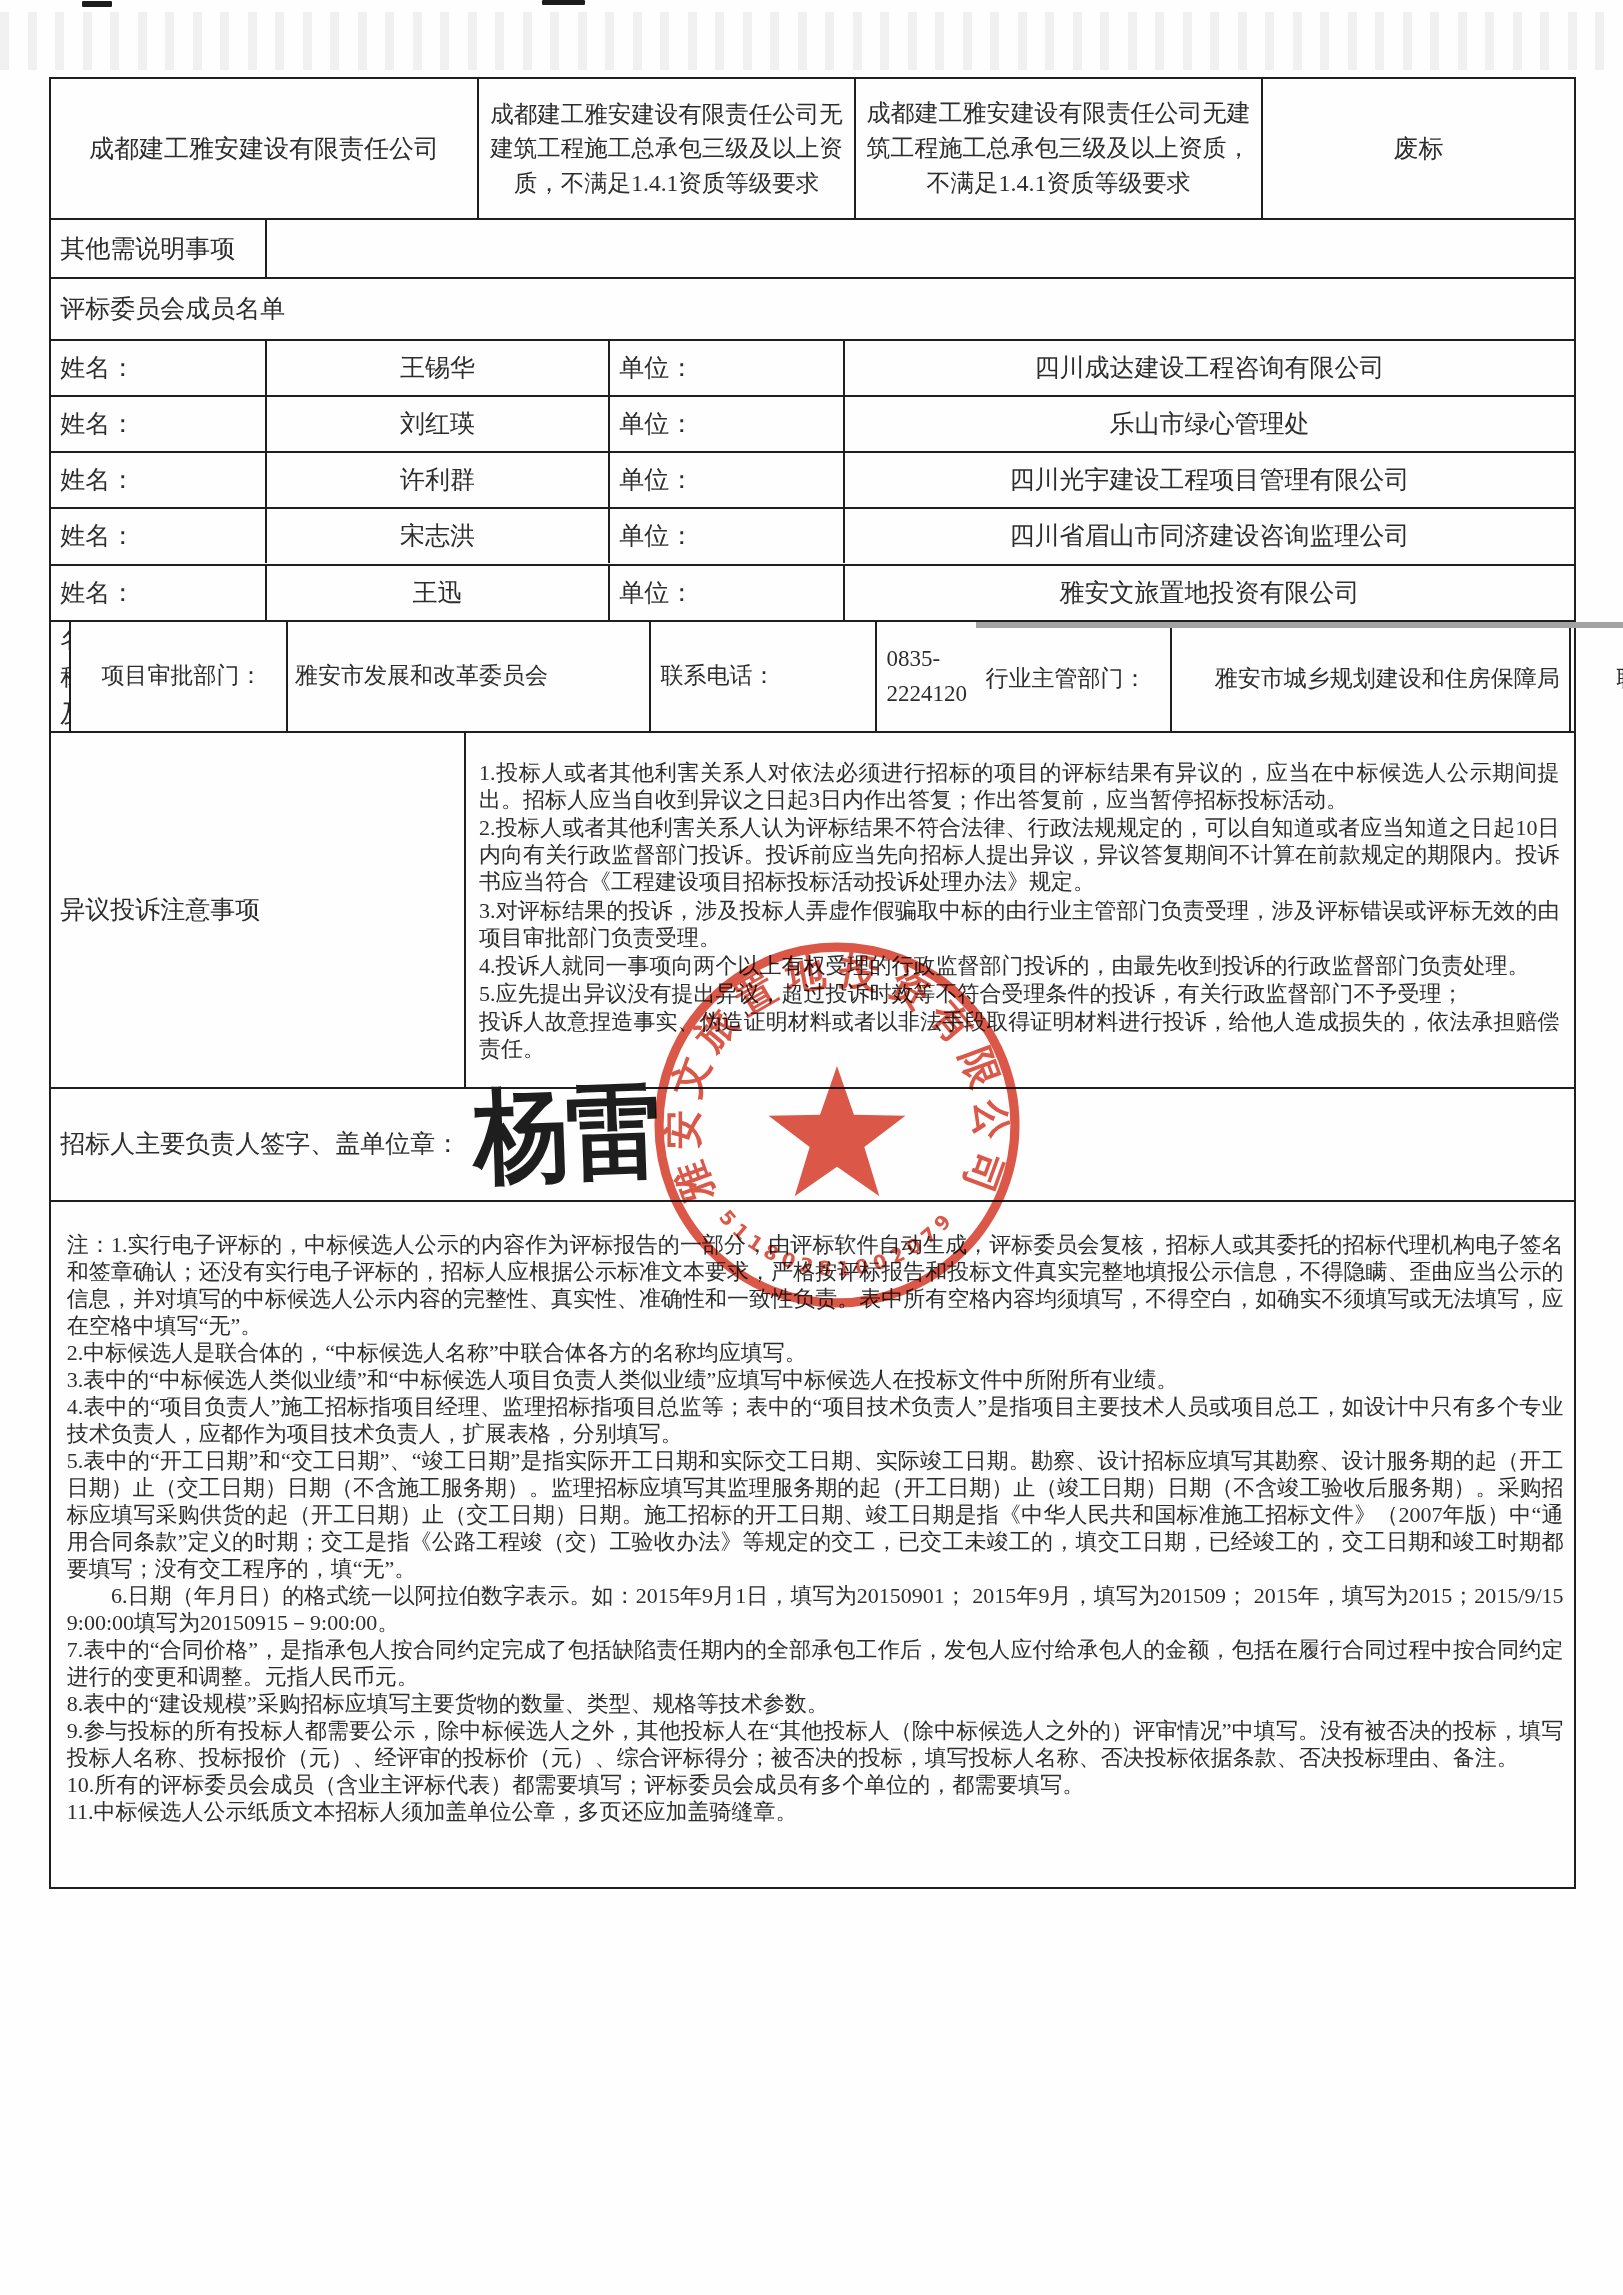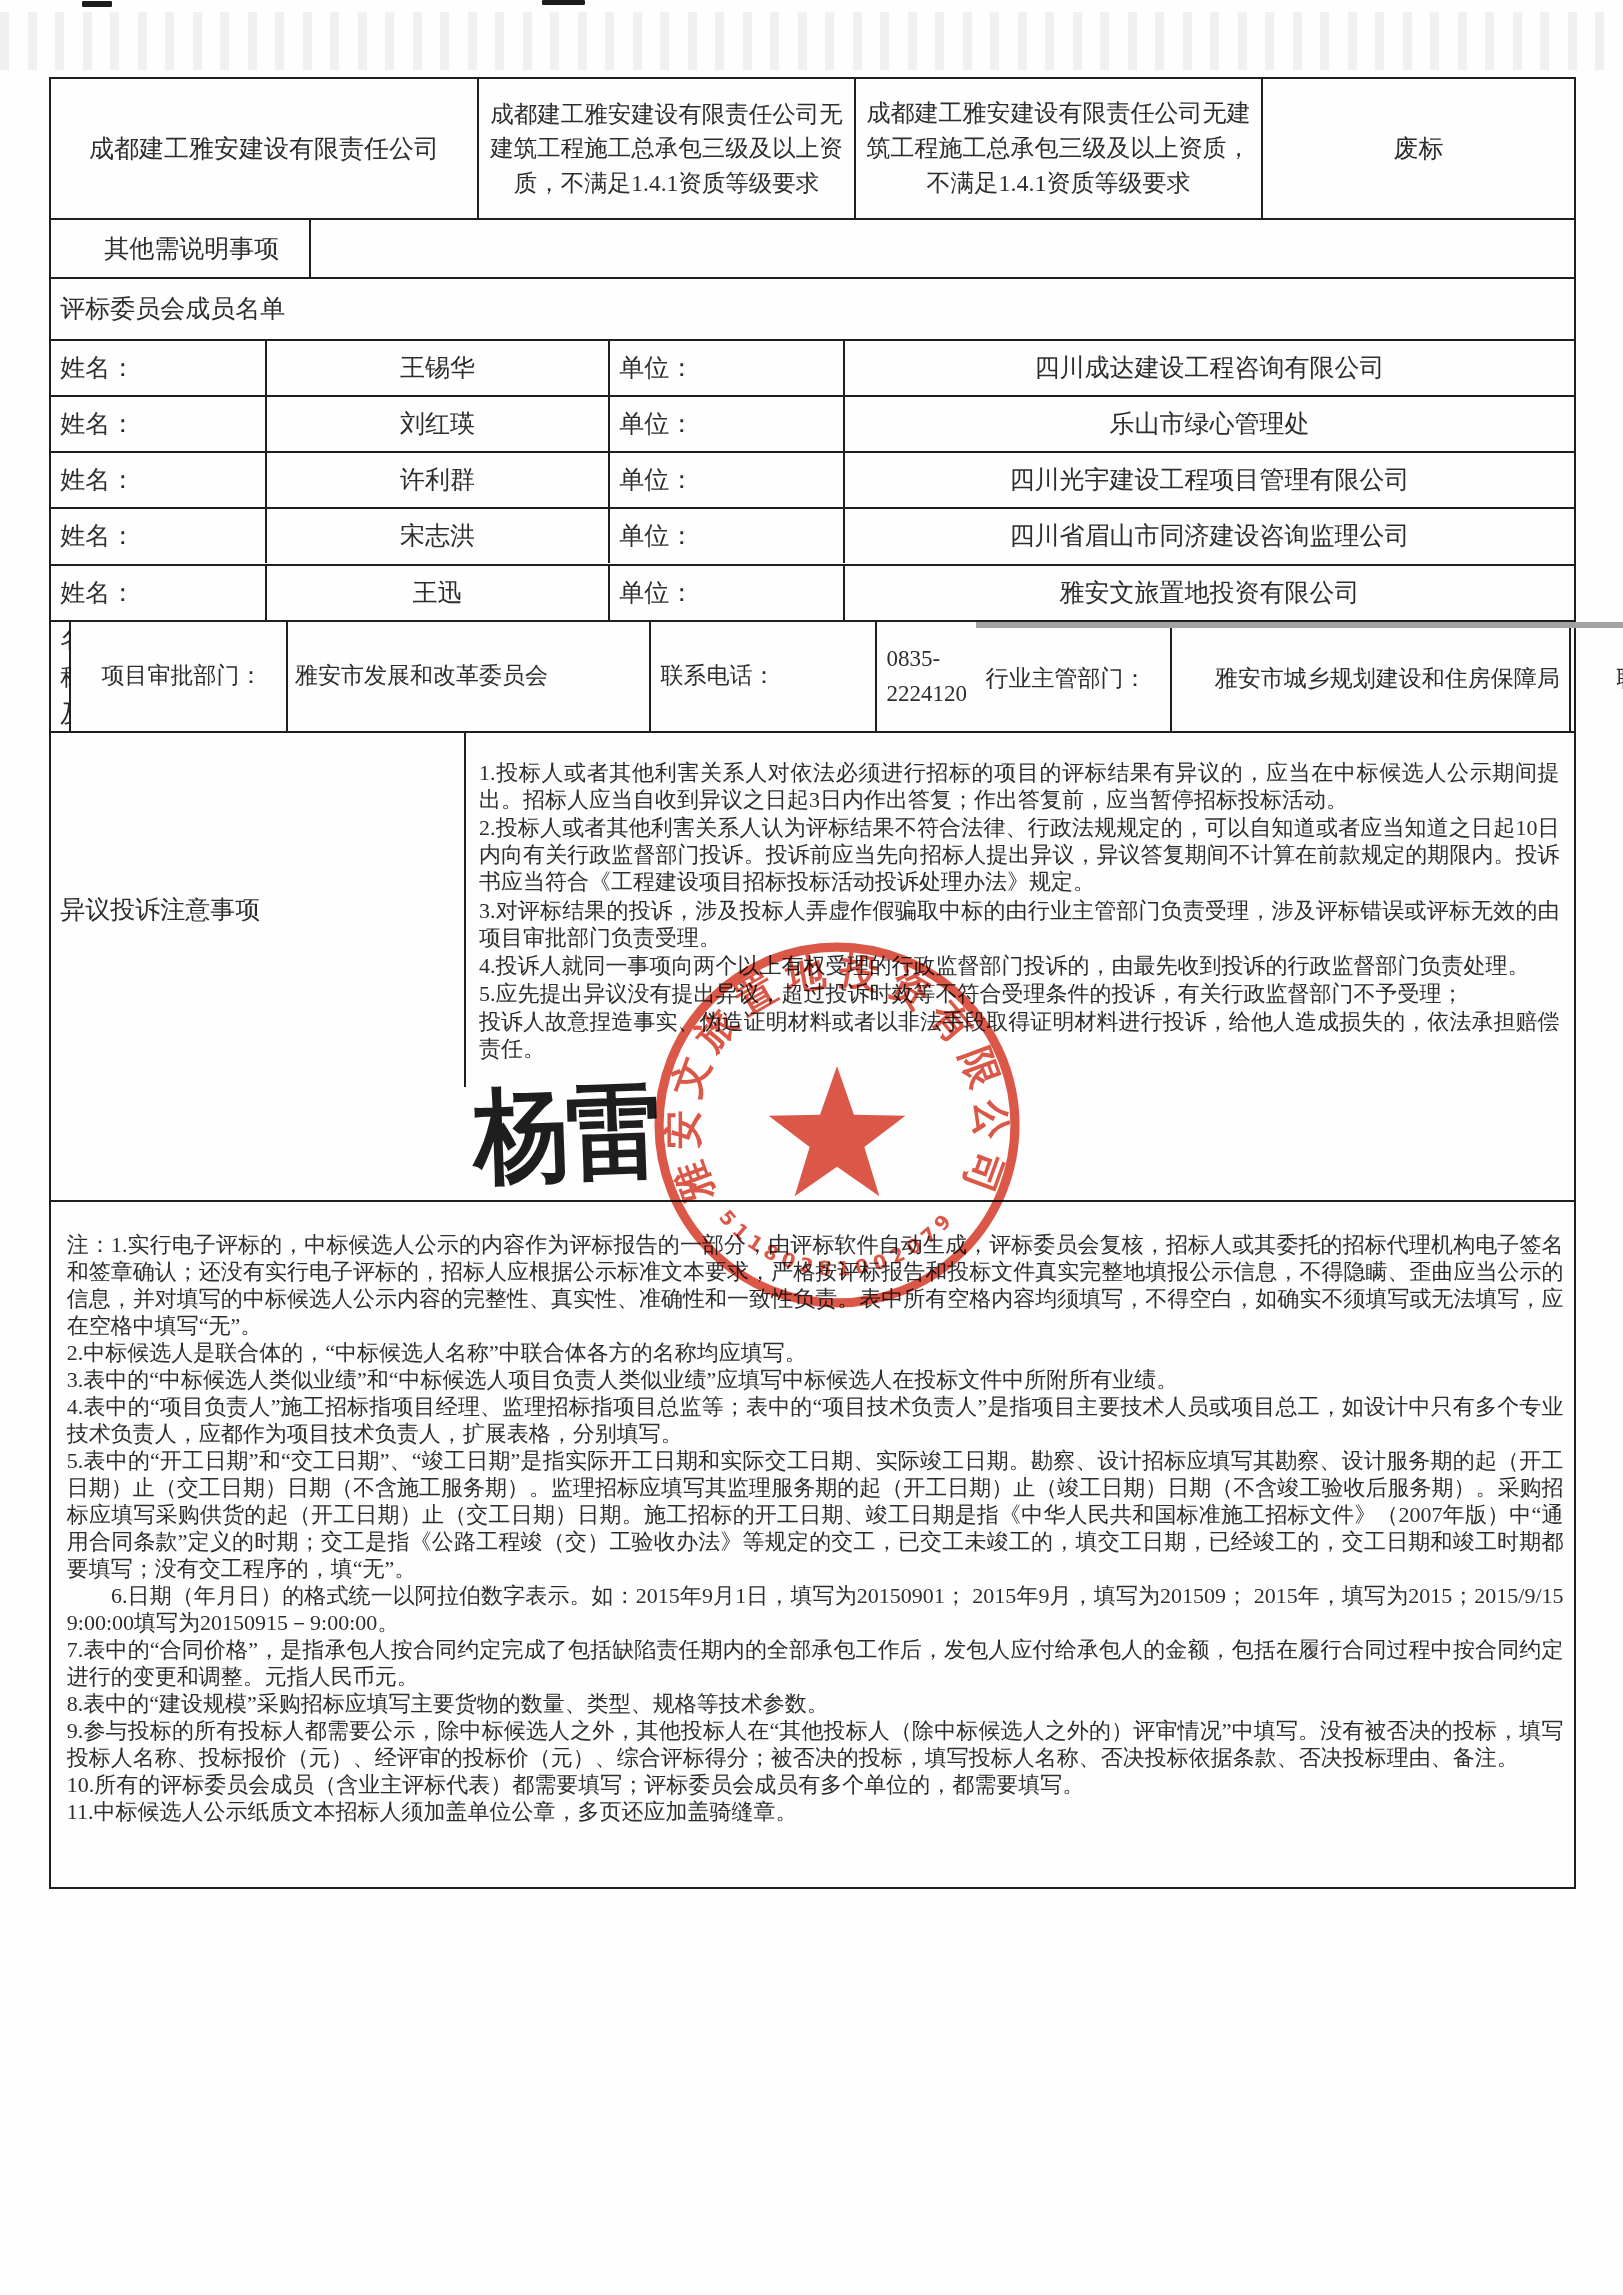--- a/index.html
+++ b/index.html
@@ -60,21 +60,21 @@
   <div class="tbl">
 
     <div class="row first" style="top:0;height:139px;">
       <div class="cell center hdr" style="width:428px;">成都建工雅安建设有限责任公司</div>
       <div class="cell center hdr" style="width:377px;font-size:23.5px;line-height:1.45;">成都建工雅安建设有限责任公司无建筑工程施工总承包三级及以上资质，不满足1.4.1资质等级要求</div>
       <div class="cell center hdr" style="width:407px;font-size:24px;line-height:1.45;">成都建工雅安建设有限责任公司无建筑工程施工总承包三级及以上资质，不满足1.4.1资质等级要求</div>
       <div class="cell center last hdr">废标</div>
     </div>
 
     <div class="row" style="top:139px;height:59px;">
-      <div class="cell" style="width:216px;margin-left:44px;">其他需说明事项</div>
+      <div class="cell" style="width:216px;">其他需说明事项</div>
       <div class="cell last"></div>
     </div>
 
     <div class="row" style="top:198px;height:62px;">
       <div class="cell last" style="border-right:none;">评标委员会成员名单</div>
     </div>
 
     <div class="row" style="top:260px;height:56px;">
       <div class="cell" style="width:216px;">姓名：</div>
       <div class="cell center" style="width:343px;">王锡华</div>
@@ -128,20 +128,23 @@
       <div class="cell last obj-content">
         <p>1.投标人或者其他利害关系人对依法必须进行招标的项目的评标结果有异议的，应当在中标候选人公示期间提出。招标人应当自收到异议之日起3日内作出答复；作出答复前，应当暂停招标投标活动。</p>
         <p>2.投标人或者其他利害关系人认为评标结果不符合法律、行政法规规定的，可以自知道或者应当知道之日起10日内向有关行政监督部门投诉。投诉前应当先向招标人提出异议，异议答复期间不计算在前款规定的期限内。投诉书应当符合《工程建设项目招标投标活动投诉处理办法》规定。</p>
         <p>3.对评标结果的投诉，涉及投标人弄虚作假骗取中标的由行业主管部门负责受理，涉及评标错误或评标无效的由项目审批部门负责受理。</p>
         <p>4.投诉人就同一事项向两个以上有权受理的行政监督部门投诉的，由最先收到投诉的行政监督部门负责处理。</p>
         <p>5.应先提出异议没有提出异议，超过投诉时效等不符合受理条件的投诉，有关行政监督部门不予受理；</p>
         <p>投诉人故意捏造事实、伪造证明材料或者以非法手段取得证明材料进行投诉，给他人造成损失的，依法承担赔偿责任。</p>
       </div>
     </div>
 
+    <div class="row sig-row" style="top:1008px;height:112px;">
+      <div class="cell last" style="border-right:none;">招标人主要负责人签字、盖单位章：</div>
+    </div>
 
     <div class="row" style="top:1121px;height:685px;">
       <div class="cell last notes-cell" style="border-right:none;margin-left:8px;">
         <p>注：1.实行电子评标的，中标候选人公示的内容作为评标报告的一部分，由评标软件自动生成，评标委员会复核，招标人或其委托的招标代理机构电子签名和签章确认；还没有实行电子评标的，招标人应根据公示标准文本要求，严格按评标报告和投标文件真实完整地填报公示信息，不得隐瞒、歪曲应当公示的信息，并对填写的中标候选人公示内容的完整性、真实性、准确性和一致性负责。表中所有空格内容均须填写，不得空白，如确实不须填写或无法填写，应在空格中填写“无”。</p>
         <p>2.中标候选人是联合体的，“中标候选人名称”中联合体各方的名称均应填写。</p>
         <p>3.表中的“中标候选人类似业绩”和“中标候选人项目负责人类似业绩”应填写中标候选人在投标文件中所附所有业绩。</p>
         <p>4.表中的“项目负责人”施工招标指项目经理、监理招标指项目总监等；表中的“项目技术负责人”是指项目主要技术人员或项目总工，如设计中只有多个专业技术负责人，应都作为项目技术负责人，扩展表格，分别填写。</p>
         <p>5.表中的“开工日期”和“交工日期”、“竣工日期”是指实际开工日期和实际交工日期、实际竣工日期。勘察、设计招标应填写其勘察、设计服务期的起（开工日期）止（交工日期）日期（不含施工服务期）。监理招标应填写其监理服务期的起（开工日期）止（竣工日期）日期（不含竣工验收后服务期）。采购招标应填写采购供货的起（开工日期）止（交工日期）日期。施工招标的开工日期、竣工日期是指《中华人民共和国标准施工招标文件》（2007年版）中“通用合同条款”定义的时期；交工是指《公路工程竣（交）工验收办法》等规定的交工，已交工未竣工的，填交工日期，已经竣工的，交工日期和竣工时期都要填写；没有交工程序的，填“无”。</p>
         <p>　　6.日期（年月日）的格式统一以阿拉伯数字表示。如：2015年9月1日，填写为20150901； 2015年9月，填写为201509； 2015年，填写为2015；2015/9/15 9:00:00填写为20150915－9:00:00。</p>
         <p>7.表中的“合同价格”，是指承包人按合同约定完成了包括缺陷责任期内的全部承包工作后，发包人应付给承包人的金额，包括在履行合同过程中按合同约定进行的变更和调整。元指人民币元。</p>

